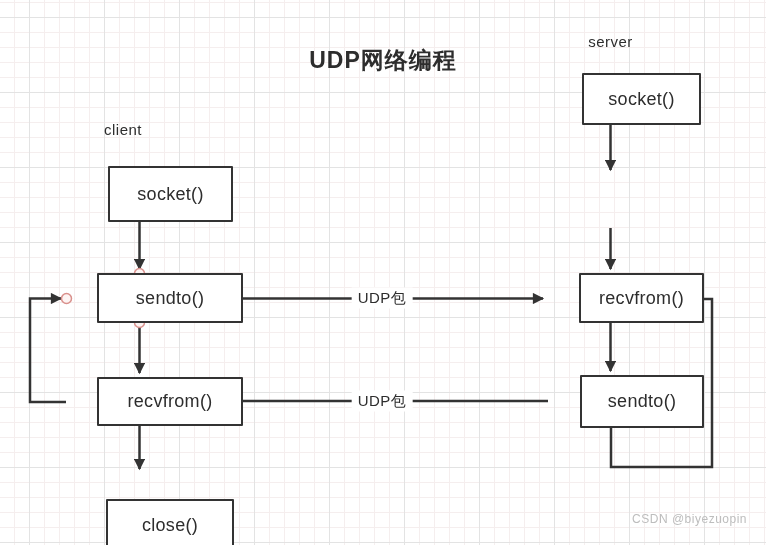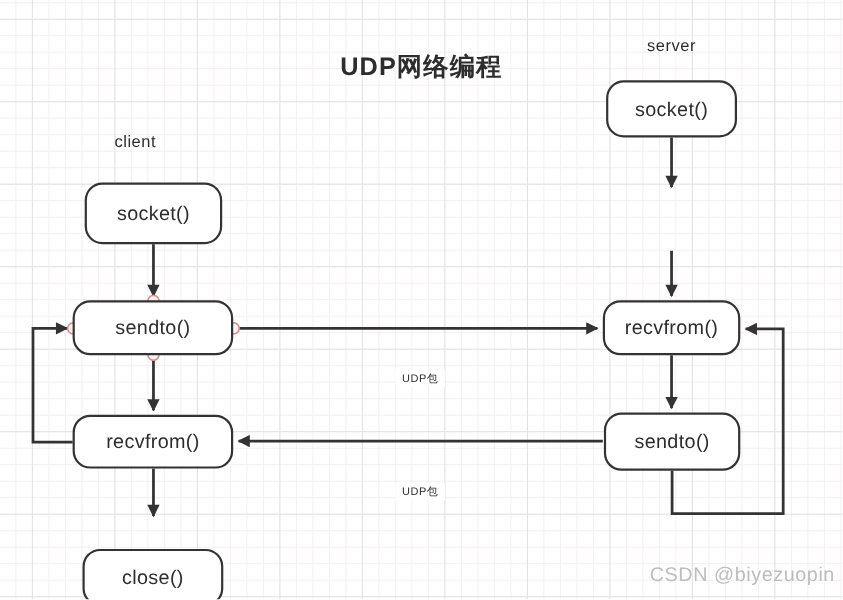--- a/index.html
+++ b/index.html
@@ -25,48 +25,48 @@
     background-position:29px 17px,29px 17px,14px 2px,14px 2px;
   }
   .connector-layer{position:absolute;left:0;top:0;width:766px;height:545px;}
   .edge{stroke:var(--stroke);stroke-width:2.5;fill:none;}
   .cp{fill:var(--cp-fill);stroke:var(--cp-stroke);stroke-width:1.5;}
   .node{
     position:absolute;
     box-sizing:border-box;
     background:#ffffff;
     border:2.5px solid var(--stroke);
-    border-radius:16px;
+    border-radius:1px;
     display:flex;align-items:center;justify-content:center;
     font-size:18px;color:var(--text);
     letter-spacing:0.3px;
+    margin-left:31px;
   }
   .diagram-title{
     position:absolute;left:278px;top:45px;width:210px;
     text-align:center;font-size:23px;font-weight:700;color:var(--text);
     line-height:31px;letter-spacing:1px;
   }
   .col-label{
     position:absolute;text-align:center;font-size:15px;color:var(--text);
     letter-spacing:0.5px;
   }
   .col-label.client{left:50px;top:121px;width:146px;}
   .col-label.server{left:548px;top:33px;width:125px;}
   .udp-label{
     position:absolute;transform:translate(-50%,-50%);
     background:#ffffff;padding:1px 6px;
-    font-size:10px;color:var(--text);letter-spacing:0.5px;
+    font-size:15px;color:var(--text);letter-spacing:0.5px;
     white-space:nowrap;
-    margin-top:46px;
   }
   .udp-label.top{left:382px;top:298px;}
   .udp-label.bottom{left:382px;top:401px;}
   .watermark{
-    position:absolute;right:7px;top:512px;
-    font-size:18px;color:var(--watermark);letter-spacing:0.5px;
+    position:absolute;right:19px;top:512px;
+    font-size:12px;color:var(--watermark);letter-spacing:0.5px;
   }
 </style>
 </head>
 <body>
 
 <div class="canvas">
 
   <svg class="connector-layer" width="766" height="545" viewBox="0 0 766 545" xmlns="http://www.w3.org/2000/svg">
     <defs>
       <marker id="arw" viewBox="0 0 10 10" refX="9" refY="5" markerWidth="5.5" markerHeight="4.5" orient="auto-start-reverse">

